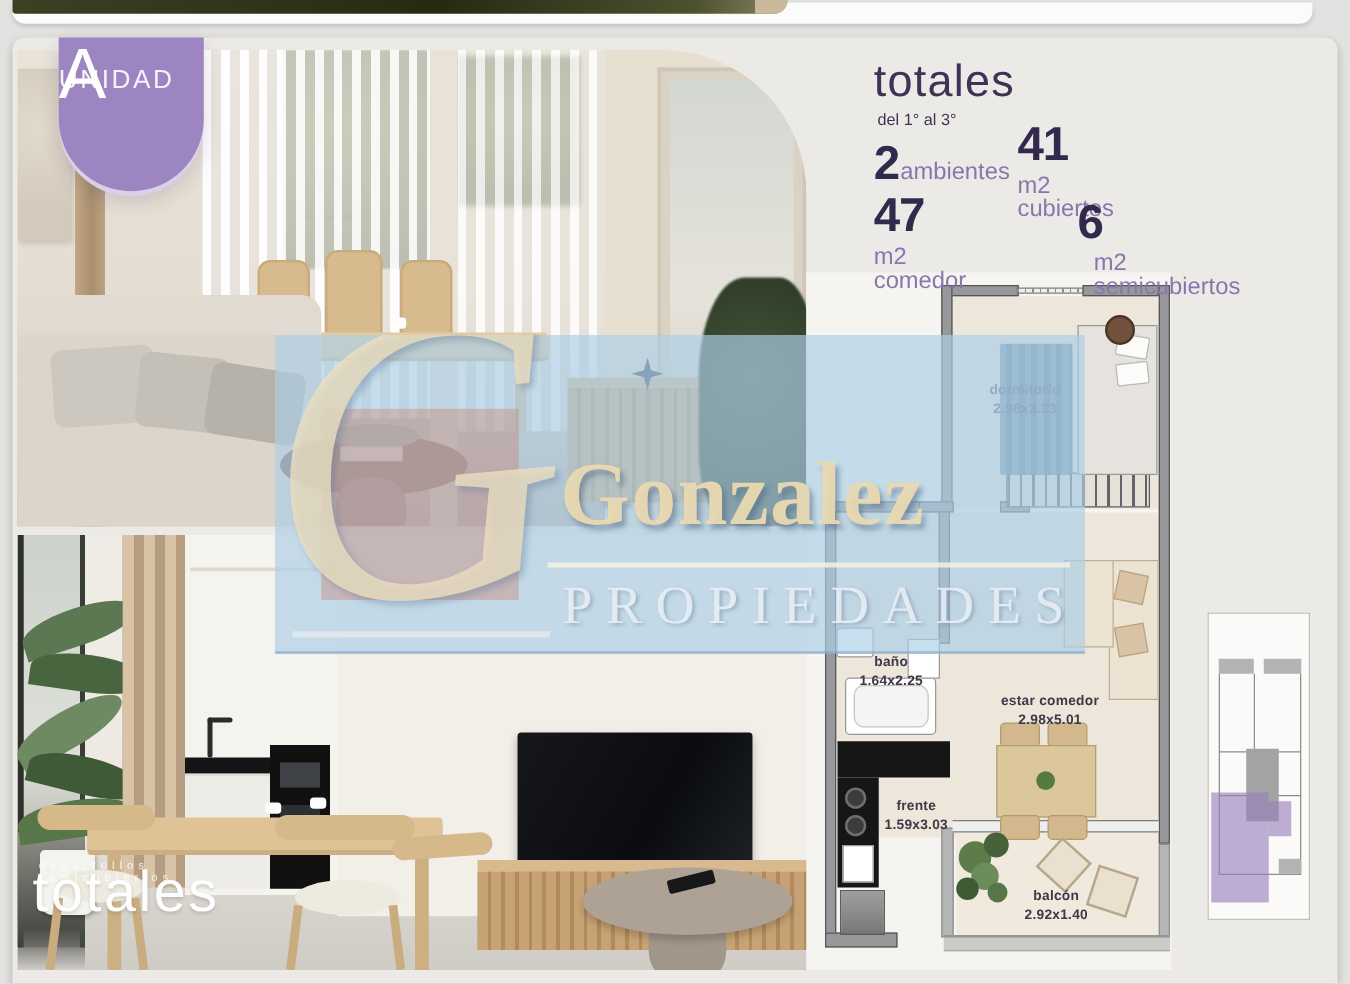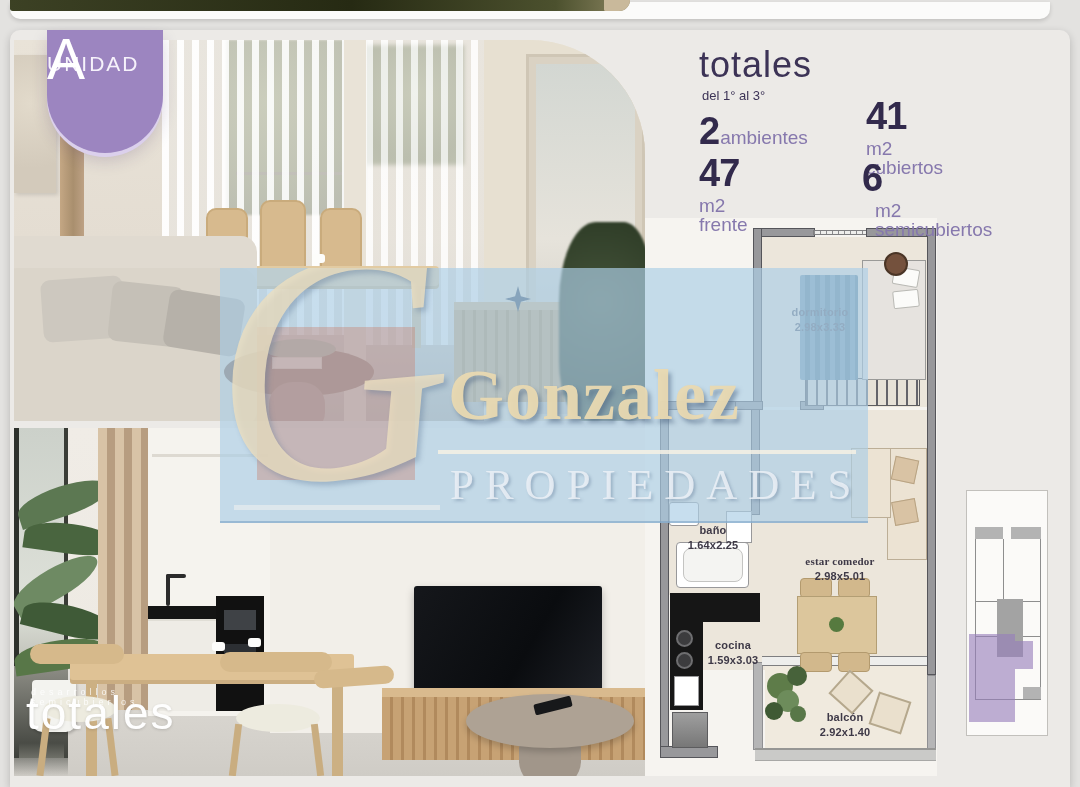--- a/index.html
+++ b/index.html
@@ -130,21 +130,21 @@
   
   .specs{left:0;top:0;width:1060px;height:240px;z-index:60;}
   .sp-title{left:689px;top:14px;font-size:36px;font-weight:500;color:#3c3356;letter-spacing:1px;}
   .sp-sub{left:692px;top:58px;font-size:13px;color:#3c3356;}
   .stat{line-height:1;}
   .stat .v{font-size:38px;font-weight:800;color:#322a4c;letter-spacing:-1px;}
   .stat .l{font-size:19px;color:#8678ad;}
   .stat .l.inline{margin-left:1px;}
   .st1{left:689px;top:82px;}
   .st2{left:689px;top:124px;}
-  .st3{left:856px;top:67px;}
+  .st3{left:804px;top:67px;}
   .st4{left:852px;top:129px;}
   .stat .l.block{position:static;display:block;margin-top:4px;}
   .st4 .l.block{margin-left:13px;}
 
   
   .brand{left:16px;top:656px;z-index:60;color:#fff;}
   .brand-name{position:static;display:block;font-size:46px;font-weight:500;letter-spacing:2px;color:#fefefe;text-shadow:0 1px 3px rgba(0,0,0,.15);}
   .brand-tag{position:static;display:block;margin-top:1px;padding-left:5px;font-size:9px;letter-spacing:4px;color:rgba(255,255,255,.8);}
 </style>
 </head>
@@ -279,36 +279,36 @@
         <span style="position:static;display:block;">1.64x2.25</span>
       </div>
 
       <div class="kblack" style="left:25px;top:375px;width:90px;height:29px;"></div>
       <div class="kblack" style="left:25px;top:404px;width:33px;height:88px;"></div>
       <div class="burner" style="left:31px;top:412px;width:17px;height:17px;"></div>
       <div class="burner" style="left:31px;top:434px;width:17px;height:17px;"></div>
       <div class="fix" style="left:29px;top:458px;width:25px;height:30px;"></div>
       <div class="washer" style="left:27px;top:494px;width:36px;height:36px;"></div>
       <div class="plabel" style="left:48px;top:420px;width:80px;">
-        <span style="position:static;display:block;">cocina</span>
+        <span style="position:static;display:block;">frente</span>
         <span style="position:static;display:block;">1.59x3.03</span>
       </div>
 
       <div class="sofaP" style="left:242px;top:230px;width:40px;height:112px;"></div>
       <div class="sofaP" style="left:206px;top:230px;width:40px;height:70px;"></div>
       <div class="pillowS" style="left:248px;top:240px;width:24px;height:24px;transform:rotate(12deg);"></div>
       <div class="pillowS" style="left:248px;top:282px;width:24px;height:24px;transform:rotate(-10deg);"></div>
       <div class="chairP" style="left:155px;top:360px;width:32px;height:20px;"></div>
       <div class="chairP" style="left:193px;top:360px;width:32px;height:20px;"></div>
       <div class="tableP" style="left:152px;top:378px;width:80px;height:58px;"></div>
       <div class="chairP" style="left:155px;top:434px;width:32px;height:20px;"></div>
       <div class="chairP" style="left:193px;top:434px;width:32px;height:20px;"></div>
       <div class="plantdot" style="left:184px;top:399px;width:15px;height:15px;background:#567a3f;"></div>
       <div class="plabel" style="left:140px;top:336px;width:110px;">
-        <span style="position:static;display:block;font-family:Liberation Serif, serif;">estar comedor</span>
+        <span style="position:static;display:block;">estar comedor</span>
         <span style="position:static;display:block;">2.98x5.01</span>
       </div>
 
       <div class="plantdot" style="left:122px;top:455px;width:26px;height:26px;background:#5e7c49;"></div>
       <div class="plantdot" style="left:142px;top:448px;width:20px;height:20px;background:#47623a;"></div>
       <div class="plantdot" style="left:132px;top:472px;width:22px;height:22px;background:#6d8c5b;"></div>
       <div class="plantdot" style="left:120px;top:484px;width:18px;height:18px;background:#3f5a34;"></div>
       <div class="plantdot" style="left:145px;top:488px;width:16px;height:16px;background:#587748;"></div>
       <div class="bchair" style="left:190px;top:458px;width:32px;height:32px;transform:rotate(42deg);"></div>
       <div class="bchair" style="left:228px;top:478px;width:34px;height:34px;transform:rotate(18deg);"></div>
@@ -348,21 +348,21 @@
     </div>
 
     <div class="specs">
       <div class="sp-title">totales</div>
       <div class="sp-sub">del 1° al 3°</div>
       <div class="stat st1">
         <span class="v" style="position:static;">2</span><span class="l inline" style="position:static;">ambientes</span>
       </div>
       <div class="stat st2">
         <span class="v" style="position:static;">47</span>
-        <span class="l block">m2 frente</span>
+        <span class="l block">m2 comedor</span>
       </div>
       <div class="stat st3">
         <span class="v" style="position:static;">41</span>
         <span class="l block">m2 cubiertos</span>
       </div>
       <div class="stat st4">
         <span class="v" style="position:static;">6</span>
         <span class="l block">m2 semicubiertos</span>
       </div>
     </div>

